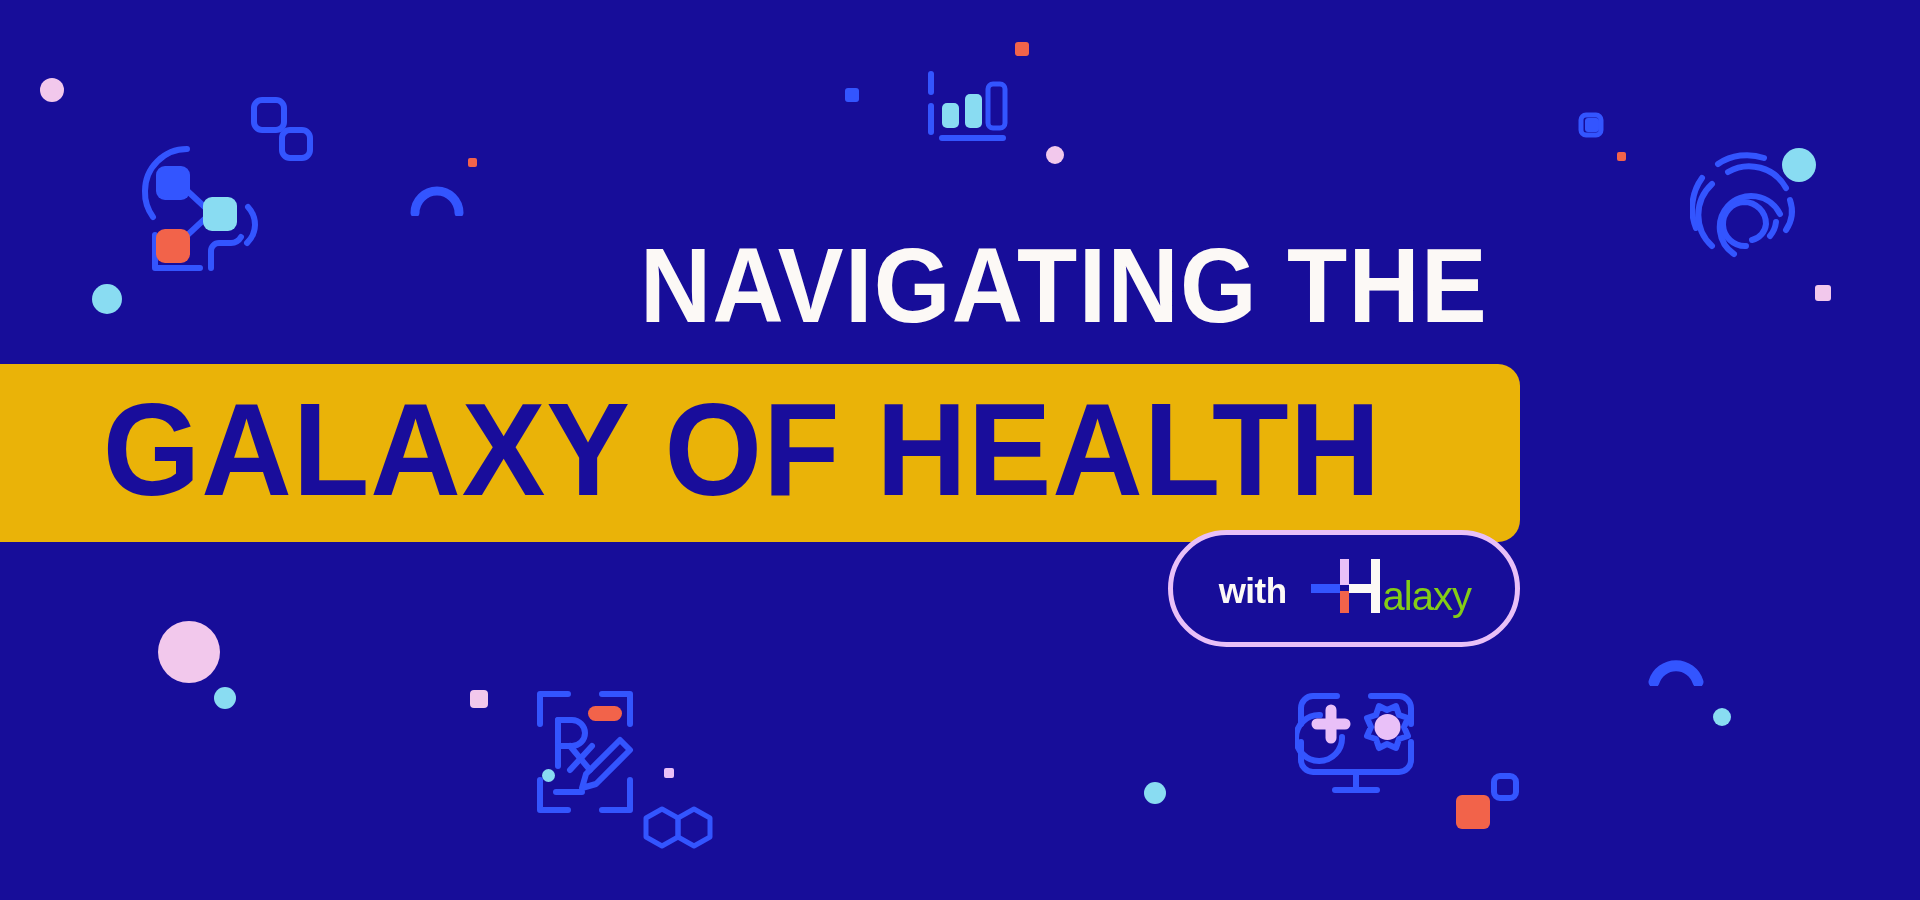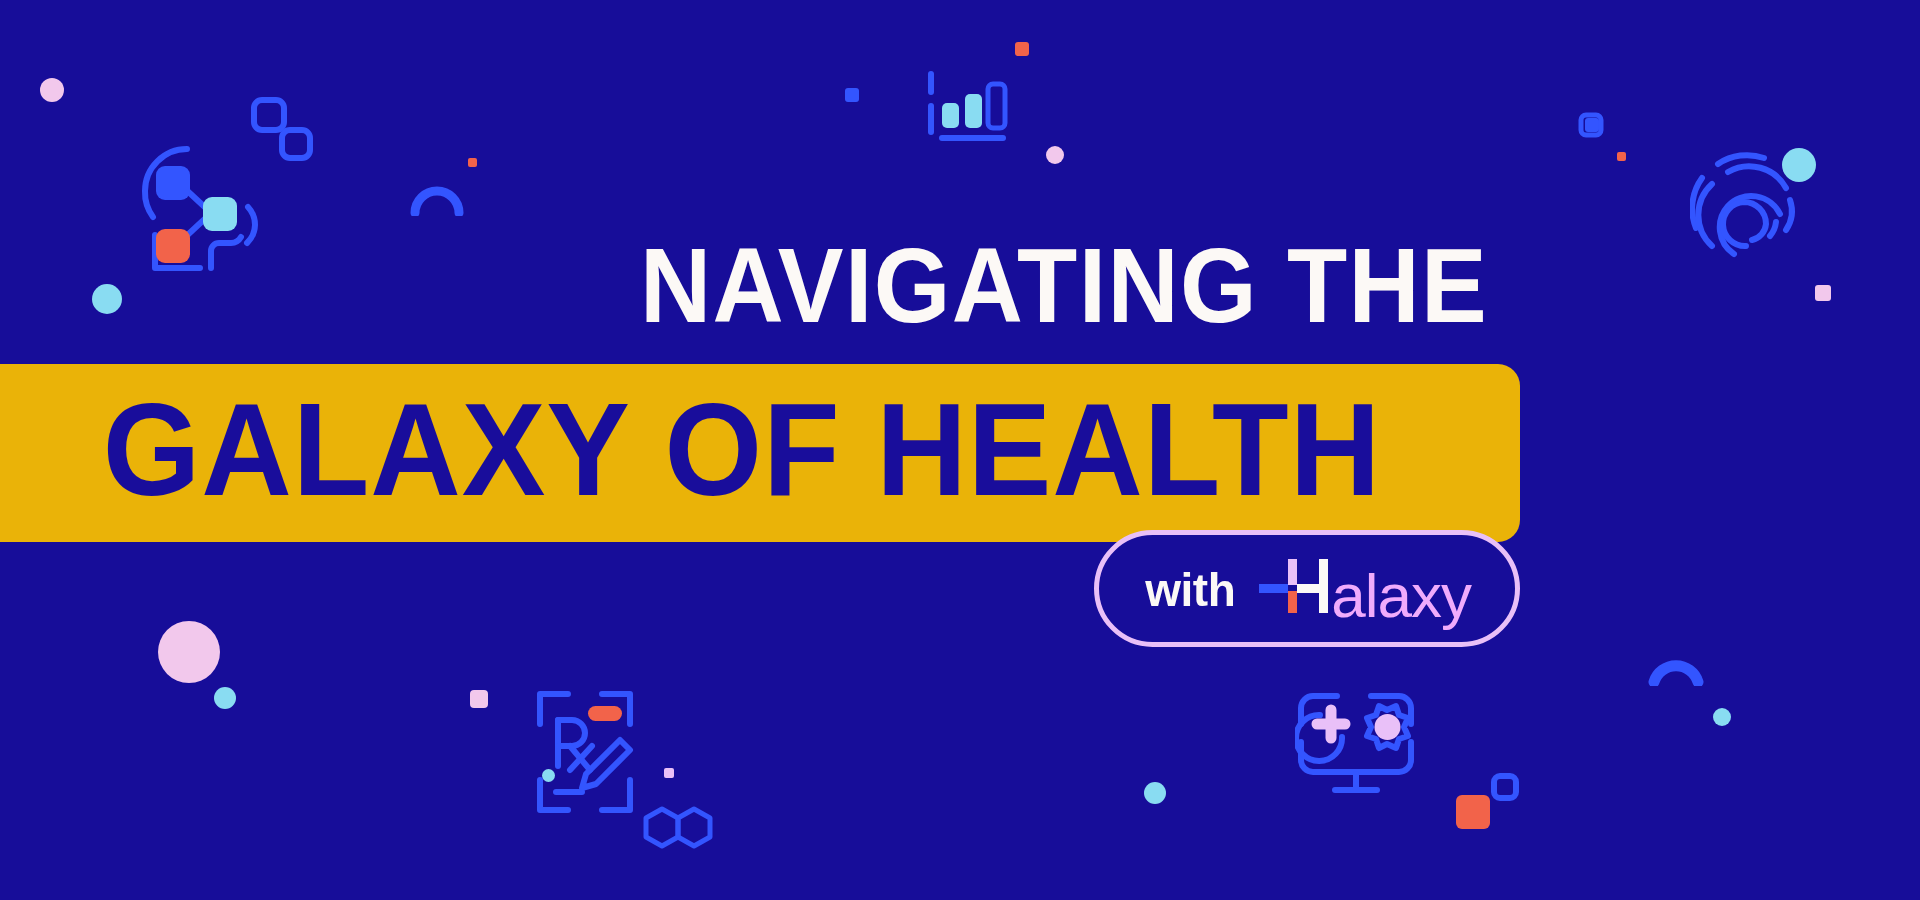--- a/index.html
+++ b/index.html
@@ -65,30 +65,30 @@
     padding:0 44px 0 46px;
     background:#170D99;
     border:5px solid #E9C0F8;
     border-radius:60px;
     display:flex; align-items:center; gap:22px;
     position:relative;
     z-index:4;
   }
   .badge-with {
     color:#FCF9F6;
-    font-size:46px;
+    font-size:35px;
     font-weight:700;
     letter-spacing:-0.5px;
     line-height:1;
     margin-top:3px;
   }
   .logo-wrap { display:flex; align-items:center; gap:0px; }
   .logo-word {
-    color:#f0abfc;
-    font-size:62px;
+    color:#84cc16;
+    font-size:40px;
     font-weight:400;
     letter-spacing:-1px;
     line-height:1;
     margin-left:-2px;
     margin-top:14px;
   }
 </style>
 </head>
 <body>
 

